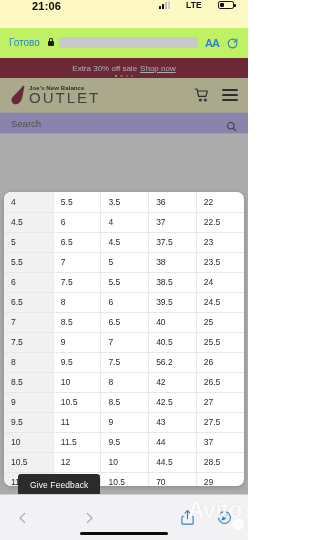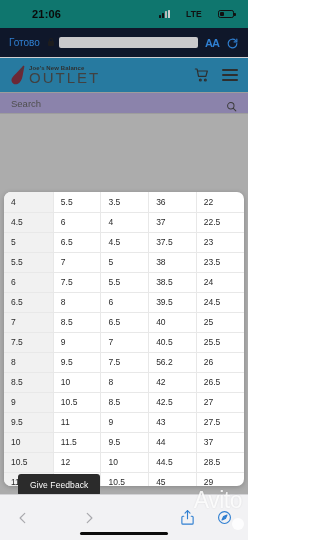--- a/index.html
+++ b/index.html
@@ -6,40 +6,40 @@
   body{
     width:248px;height:540px;overflow:hidden;
     background:#ffffff;
     font-family:"Liberation Sans","DejaVu Sans",sans-serif;
     -webkit-font-smoothing:antialiased;
   }
   .phone{position:relative;width:248px;height:540px;background:#fff;overflow:hidden;}
 
   
   .statusbar{
-    position:relative;height:28px;background:#0f766e;
-    display:flex;align-items:center;justify-content:space-between;
-    padding:11px 14px;box-sizing:border-box;
+    position:relative;height:28px;background:#fef9c3;
+    display:flex;align-items:flex-start;justify-content:space-between;
+    padding:0 14px;box-sizing:border-box;
   }
   .sb-time{font-size:11px;font-weight:bold;color:#0a0a0a;letter-spacing:.2px;margin-left:18px;}
   .sb-right{display:flex;align-items:center;gap:16px;}
   .sig{display:flex;align-items:flex-end;gap:1px;height:8px;}
   .sig i{display:block;width:2px;background:#111;border-radius:.5px;}
   .sig i:nth-child(1){height:3px;}
   .sig i:nth-child(2){height:5px;}
   .sig i:nth-child(3){height:7px;background:#b9b9b9;}
   .sig i:nth-child(4){height:8px;background:#cfcfcf;}
   .lte{font-size:8.5px;font-weight:bold;color:#111;letter-spacing:.2px;}
   .batt{position:relative;width:16px;height:8px;border:1px solid #111;border-radius:2.2px;box-sizing:border-box;}
   .batt::after{content:"";position:absolute;right:-2.6px;top:2px;width:1.6px;height:3px;background:#111;border-radius:0 1px 1px 0;}
   .batt i{position:absolute;left:1px;top:1px;bottom:1px;width:4px;background:#111;border-radius:1px;display:block;}
 
   
   .safari-top{
-    height:30px;background:#0f172a;display:flex;align-items:center;
+    height:30px;background:#bef264;display:flex;align-items:center;
     padding:0 9px;box-sizing:border-box;gap:7px;
     border-bottom:1px solid #cfcfd2;
   }
   .done{font-size:10px;color:#2f7fd1;white-space:nowrap;}
   .urlwrap{flex:1;display:flex;align-items:center;gap:4px;}
   .lock{width:8px;height:10px;position:relative;flex:0 0 auto;}
   .lock::before{content:"";position:absolute;left:1.2px;top:3.5px;width:5.6px;height:5px;background:#1c1c1e;border-radius:1px;}
   .lock::after{content:"";position:absolute;left:2.1px;top:.4px;width:3.8px;height:4.4px;border:1.1px solid #1c1c1e;border-bottom:none;border-radius:2.2px 2.2px 0 0;box-sizing:border-box;}
   .urlbar{flex:1;height:11px;background:#c9c9cb;border-radius:2px;}
   .aa{font-size:11px;color:#2f7fd1;font-weight:600;letter-spacing:-1px;}
@@ -51,21 +51,21 @@
     height:20px;background:#8a1028;color:#fff;
     display:flex;align-items:center;justify-content:center;
     font-size:8px;position:relative;
   }
   .promo a{color:#fff;text-decoration:underline;margin-left:3px;}
   .dots{position:absolute;left:0;right:0;bottom:1px;display:flex;justify-content:center;gap:3px;}
   .dots i{width:2.4px;height:2.4px;border-radius:50%;background:rgba(255,255,255,.45);display:block;}
   .dots i.on{background:#fff;}
 
   .brandbar{
-    height:34px;background:#0ea5e9;display:flex;align-items:center;
+    height:34px;background:#fef9c3;display:flex;align-items:center;
     justify-content:space-between;padding:0 10px;box-sizing:border-box;
   }
   .logo{display:flex;align-items:center;gap:3px;}
   .logo-j{width:16px;height:22px;position:relative;flex:0 0 auto;}
   .logo-txt{display:flex;flex-direction:column;line-height:1;}
   .logo-top{font-size:6px;font-weight:bold;color:#1a1a1a;letter-spacing:.1px;}
   .logo-bot{font-size:15px;font-weight:400;color:#3c3c3c;letter-spacing:2px;margin-top:-1px;}
   .brand-icons{display:flex;align-items:center;gap:12px;}
   .cart{width:16px;height:16px;color:#1a1a1a;}
   .burger{width:16px;height:12px;display:flex;flex-direction:column;justify-content:space-between;}
@@ -113,22 +113,22 @@
   .nav-ic{width:14px;height:14px;color:#a9a9ad;}
   .sp1{width:52px;}
   .sp-flex{flex:1;}
   .share{width:15px;height:17px;color:#2f7fd1;}
   .compass{width:15px;height:15px;color:#2f7fd1;}
   .homebar{
     position:absolute;left:50%;transform:translateX(-50%);
     bottom:5px;width:88px;height:3.4px;border-radius:3px;background:#0b0b0b;
   }
   .watermark{
-    position:absolute;right:6px;bottom:26px;
-    font-size:23px;font-weight:normal;color:rgba(255,255,255,.85);
+    position:absolute;right:6px;bottom:16px;
+    font-size:23px;font-weight:bold;color:rgba(255,255,255,.85);
     letter-spacing:-.5px;pointer-events:none;
     text-shadow:0 0 2px rgba(0,0,0,.10);
   }
   .wm-dot{position:absolute;right:4px;bottom:10px;width:12px;height:12px;border-radius:50%;background:rgba(255,255,255,.85);}
 </style>
 </head>
 <body>
 
 <div class="phone">
 
@@ -158,20 +158,30 @@
     <span class="reload">
       <svg viewBox="0 0 24 24" width="13" height="13" fill="none" stroke="currentColor" stroke-width="2.2" stroke-linecap="round">
         <path d="M20 12a8 8 0 1 1-2.4-5.7"></path>
           <path d="M20 4v5h-5"></path>
       </svg>
     </span>
   </div>
 
   <div class="page">
 
+    <div class="promo">
+      <span>Extra 30% off sale</span>
+      <a href="#">Shop now</a>
+      <span class="dots">
+        <i class="on"></i>
+        <i></i>
+        <i></i>
+        <i></i>
+      </span>
+    </div>
 
     <div class="brandbar">
       <div class="logo">
         <span class="logo-j">
           <svg viewBox="0 0 16 22" width="16" height="22">
             <path d="M13.5 1.5 L6 9.5 C3 12.5 1 14.5 1.6 17.2 C2.2 19.8 5 21 7.5 20 C10.5 18.8 12 15.5 12.6 12 L14.4 2.2 Z" fill="#8a1028"></path>
             <path d="M13.2 1.8 L12.6 5.5 L9.6 8.7 Z" fill="#3c3c3c"></path>
           </svg>
         </span>
         <span class="logo-txt">
@@ -305,21 +315,21 @@
               <td class="c0">10.5</td>
               <td>12</td>
               <td>10</td>
               <td>44.5</td>
               <td>28.5</td>
             </tr>
             <tr>
               <td class="c0">11</td>
               <td>12.5</td>
               <td>10.5</td>
-              <td>45</td>
+              <td>70</td>
               <td>29</td>
             </tr>
           </tbody>
       </table>
     </div>
 
     <div class="feedback">Give Feedback</div>
   </div>
 
   <div class="safari-bottom">

